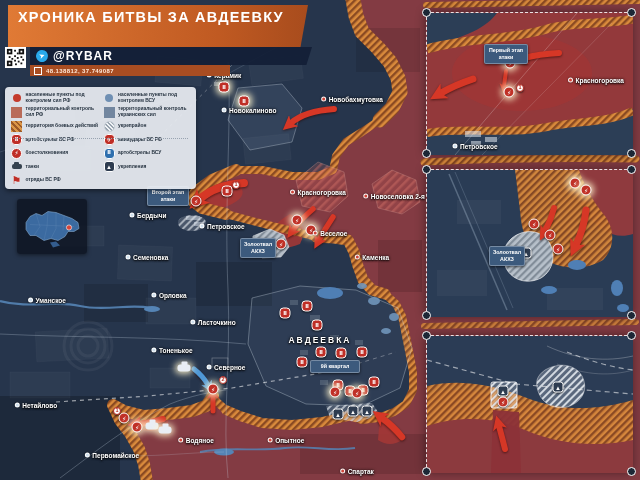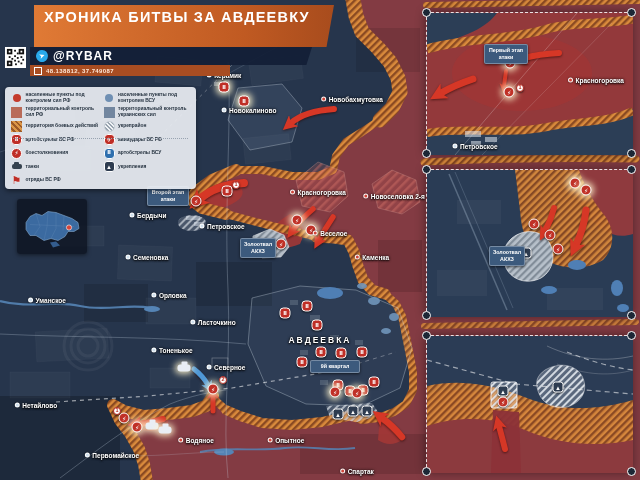--- a/index.html
+++ b/index.html
@@ -4,21 +4,21 @@
 <style>
   html,body{margin:0;padding:0;background:#111;}
   #app{position:relative;width:640px;height:480px;overflow:hidden;background:#26354c;
        font-family:"Liberation Sans","DejaVu Sans",sans-serif;}
   #app svg{display:block;}
   .abs{position:absolute;}
   
   .hdr{position:absolute;left:8px;top:5px;width:300px;height:42px;z-index:60;
        background:linear-gradient(90deg,#e07a35,#c05a22 70%,#a84c1d);
        clip-path:polygon(0 0,100% 0,97.5% 100%,0 100%);
-       padding:4px 10px 0 10px;box-sizing:border-box;box-shadow:0 2px 4px rgba(0,0,0,.4);margin-left:26px;}
+       padding:4px 10px 0 10px;box-sizing:border-box;box-shadow:0 2px 4px rgba(0,0,0,.4);}
   .hdr .t{color:#fff;font-weight:bold;font-size:14.5px;letter-spacing:1.2px;white-space:nowrap;}
   .hdr .d{color:#fff;font-weight:bold;font-size:9px;letter-spacing:1.5px;margin-top:2px;}
   .brandbar{position:absolute;left:30px;top:47px;width:282px;height:18px;z-index:59;
        background:rgba(18,30,54,.92);clip-path:polygon(0 0,100% 0,98% 100%,0 100%);
        display:flex;align-items:center;gap:5px;padding-left:6px;box-sizing:border-box;}
   .tg{width:12px;height:12px;border-radius:50%;background:#29a9eb;display:flex;align-items:center;
       justify-content:center;color:#fff;font-size:7px;transform:rotate(-20deg);}
   .brandbar .h{color:#fff;font-weight:bold;font-size:12px;letter-spacing:1px;}
   .coordbar{position:absolute;left:30px;top:65px;width:200px;height:11px;z-index:58;
        background:#a84d22;display:flex;align-items:center;gap:4px;padding-left:4px;box-sizing:border-box;}

